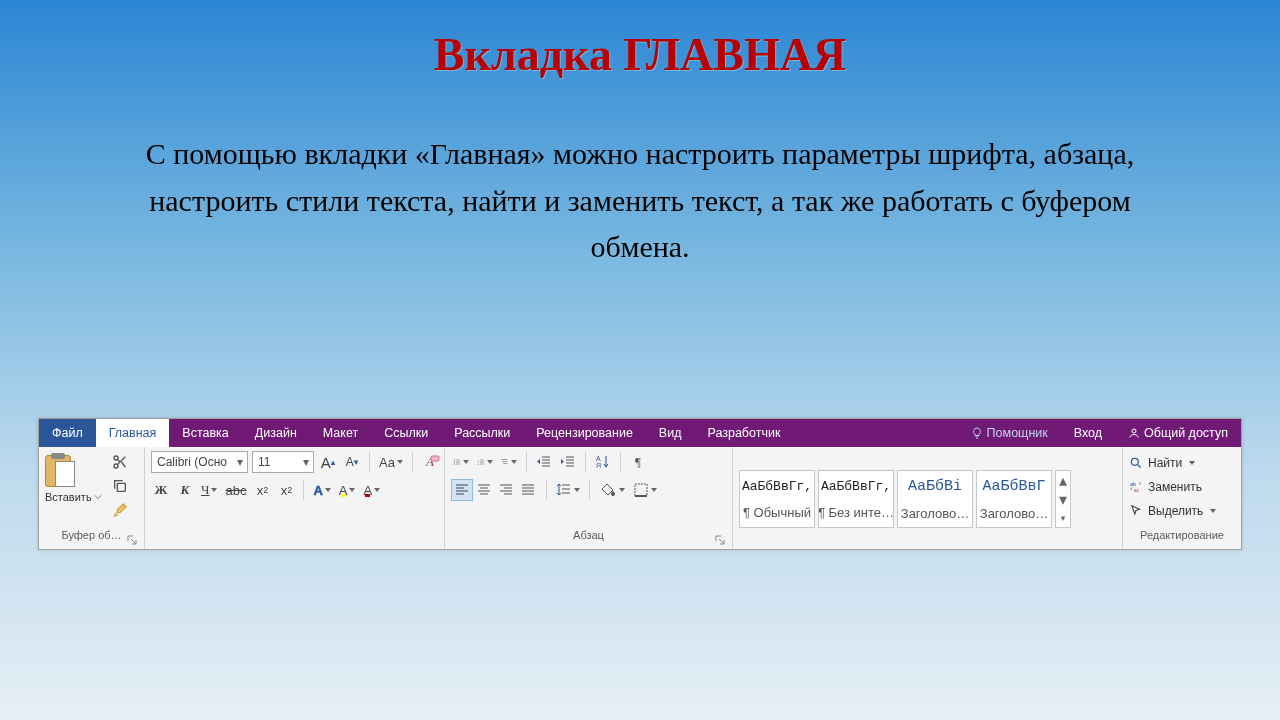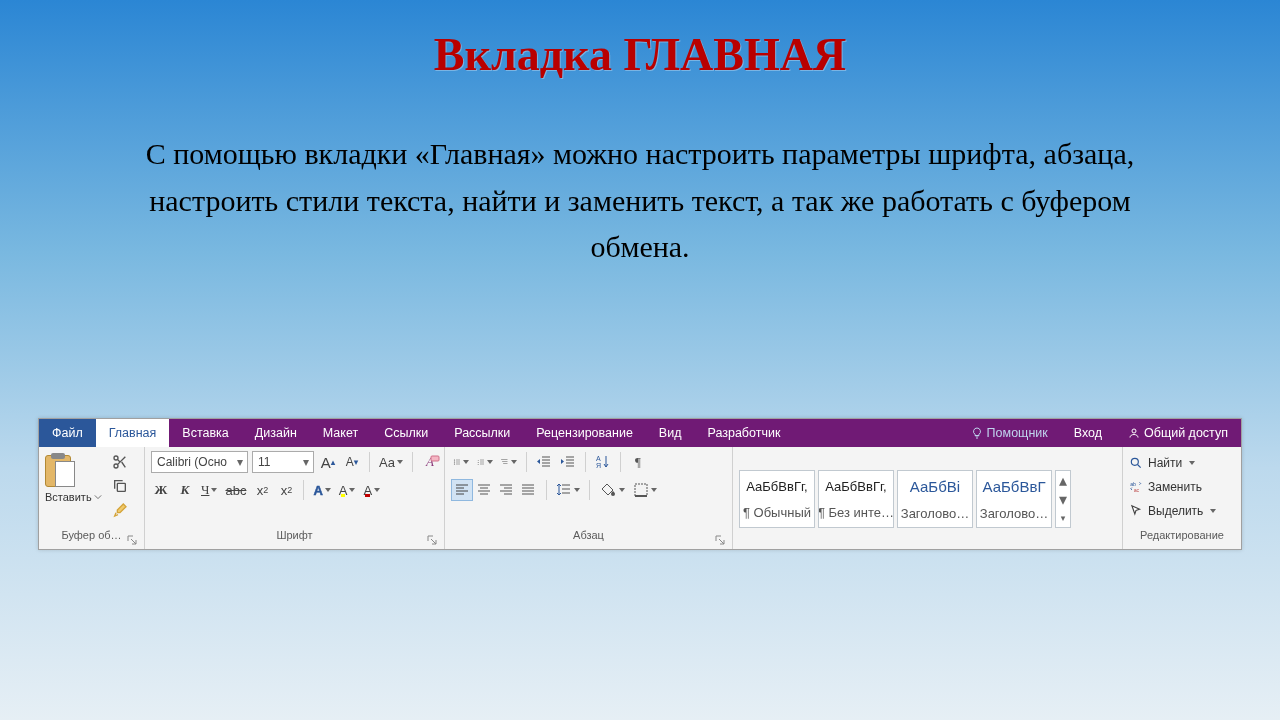--- a/index.html
+++ b/index.html
@@ -53,21 +53,21 @@
   .shrink-a{font-size:12px;}
   .shrink-a .caret-dn{font-size:9px;vertical-align:super;color:#2b579a;}
   .color-bar{position:absolute;height:3px;left:2px;right:2px;bottom:1px;}
   .outline-A{color:#2b579a;-webkit-text-stroke:0.5px #2b579a;font-weight:bold;}
   .align-box{display:inline-flex;}
   .align-box .ibtn{width:22px;}
   .align-box .ibtn.active{background:#d1e3f4;border:1px solid #8fb8df;}
   
   .styles-row{display:flex;gap:3px;}
   .style-tile{width:76px;height:58px;background:#fff;border:1px solid #c1c9d0;display:flex;flex-direction:column;align-items:center;justify-content:center;font-size:11px;cursor:pointer;overflow:hidden;}
-  .style-preview{font-family:Liberation Sans, sans-serif;font-size:13px;color:#222;margin-bottom:11px;}
+  .style-preview{font-family:Liberation Mono, monospace;font-size:13px;color:#222;margin-bottom:11px;}
   .style-preview.heading{color:#2b579a;font-size:15px;}
   .style-caption{font-size:13px;color:#555;white-space:nowrap;}
   .styles-expand{width:16px;height:58px;border:1px solid #c1c9d0;background:#fff;display:flex;flex-direction:column;}
   .styles-expand div{flex:1;display:flex;align-items:center;justify-content:center;color:#666;cursor:pointer;}
   
   .edit-col{display:flex;flex-direction:column;gap:4px;padding-top:2px;}
   .edit-row{display:flex;align-items:center;gap:5px;font-size:12px;color:#333;cursor:pointer;white-space:nowrap;height:20px;}
   .edit-row svg{width:14px;height:14px;flex-shrink:0;}
   .edit-row .dd-caret{border-left:3px solid transparent;border-right:3px solid transparent;border-top:4px solid #666;margin-left:2px;}
   .sep-v{width:1px;height:20px;background:#d0d0d0;margin:0 3px;}
@@ -192,28 +192,20 @@
             <div class="sep-v"></div>
             <div class="ibtn dd outline-A">A</div>
             <div class="ibtn dd">
                   <span style="position:relative">A<span class="color-bar" style="background:#ffff00"></span></span>
                 </div>
             <div class="ibtn dd">
                   <span style="position:relative">A<span class="color-bar" style="background:#c00000"></span></span>
                 </div>
           </div>
         </div>
-      </div>
-      <div class="group-label">
-            <span>Шрифт</span>
-        <span class="group-launcher">
-              <svg viewBox="0 0 10 10">
-                <path d="M1 1h5M1 1v5M4 4l5 5M9 5v4H5" stroke="#888" fill="none"></path>
-              </svg>
-            </span>
       </div>
     </div>
 
     <div class="group" style="width:288px">
       <div class="group-content">
         <div class="font-rows">
           <div class="row">
             <div class="ibtn dd">
                   <svg viewBox="0 0 16 16">
                     <circle cx="3" cy="4" r="1.2" fill="#555"></circle>

